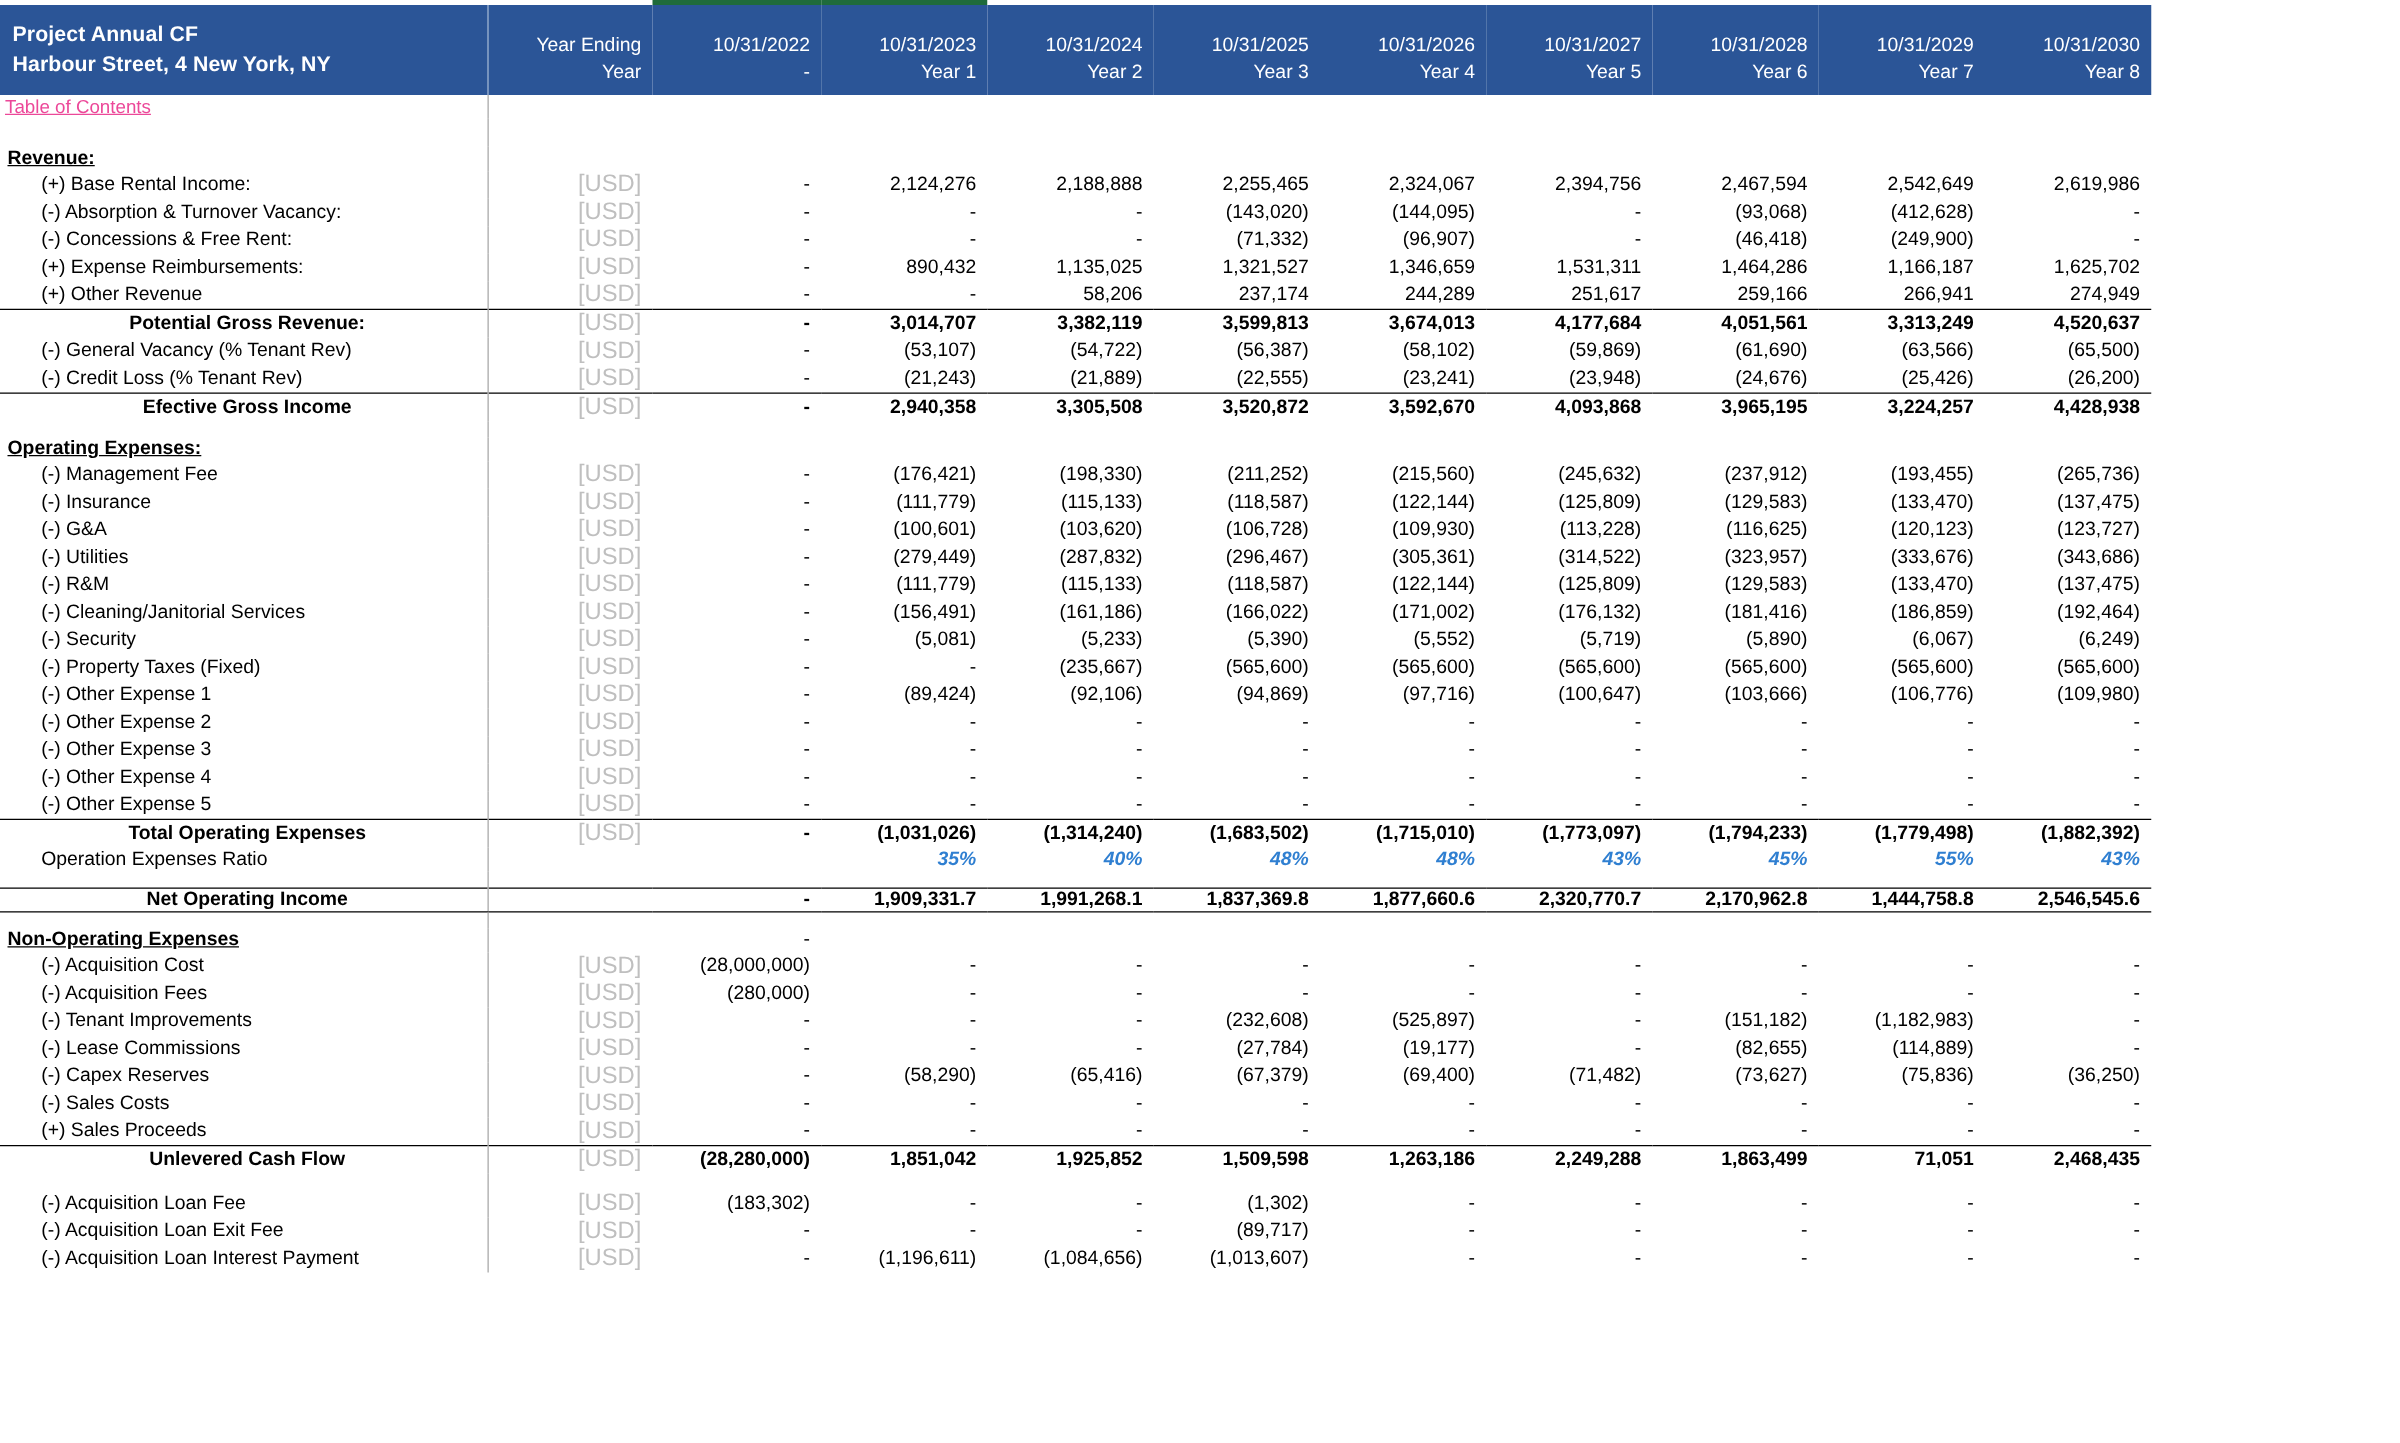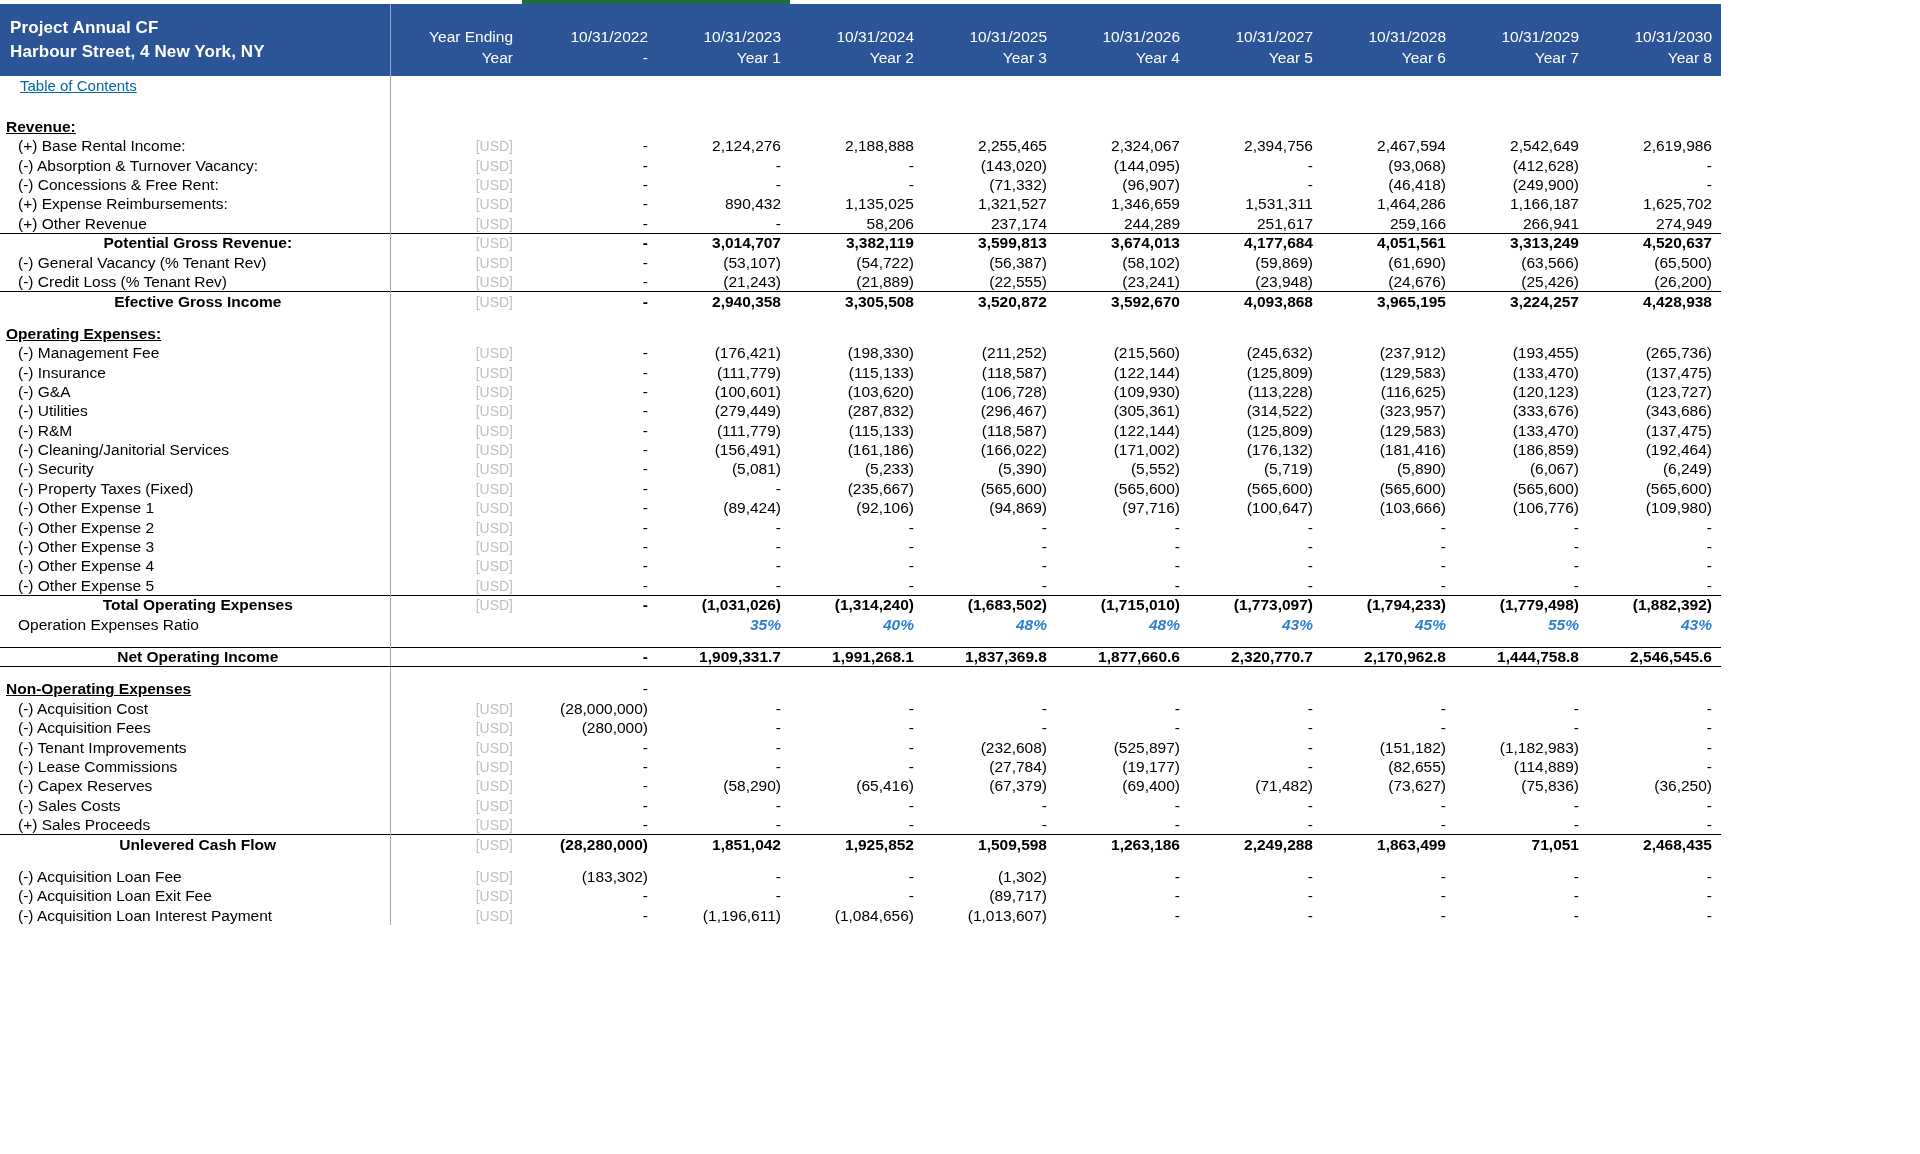--- a/index.html
+++ b/index.html
@@ -52,46 +52,46 @@
   .greenbar .gb { background: #1f6b3b; height: 4px; }
   .greenbar .gbw { background: #ffffff; height: 4px; }
 
   
   tr.r { height: 19.4px; }
   .lbl {
     padding-left: 6px;
     white-space: nowrap;
     font-size: 15.5px;
   }
-  .lbl.indent { padding-left: 18px; }
+  .lbl.indent { padding-left: 33px; }
   .lbl.sect {
     font-weight: bold;
     text-decoration: underline;
     padding-left: 6px;
   }
   .lbl.total { font-weight: bold; padding-left: 6px; text-align: center; }
   .num {
     text-align: right;
     padding-right: 9px;
     white-space: nowrap;
     font-variant-numeric: tabular-nums;
   }
   .num.b { font-weight: bold; }
   .unit {
     text-align: right;
     padding-right: 9px;
     color: #bfbfbf;
     white-space: nowrap;
-    font-size: 14px;
+    font-size: 19px;
   }
   .vdiv { border-left: 1px solid #a6a6a6; }
   .toc {
-    color: #0369a1;
+    color: #ec4899;
     text-decoration: underline;
-    padding-left: 20px;
+    padding-left: 4px;
     font-size: 15px;
     white-space: nowrap;
   }
   .topline td { border-top: 1.4px solid #000; }
   .pct { color: #2f7fd1; font-weight: bold; font-style: italic; }
   .blank { height: 13px; }
   .blank-sm { height: 9px; }
   .noi-row td { border-top: 1.4px solid #000; border-bottom: 1.4px solid #000; }
 </style>
 </head>

